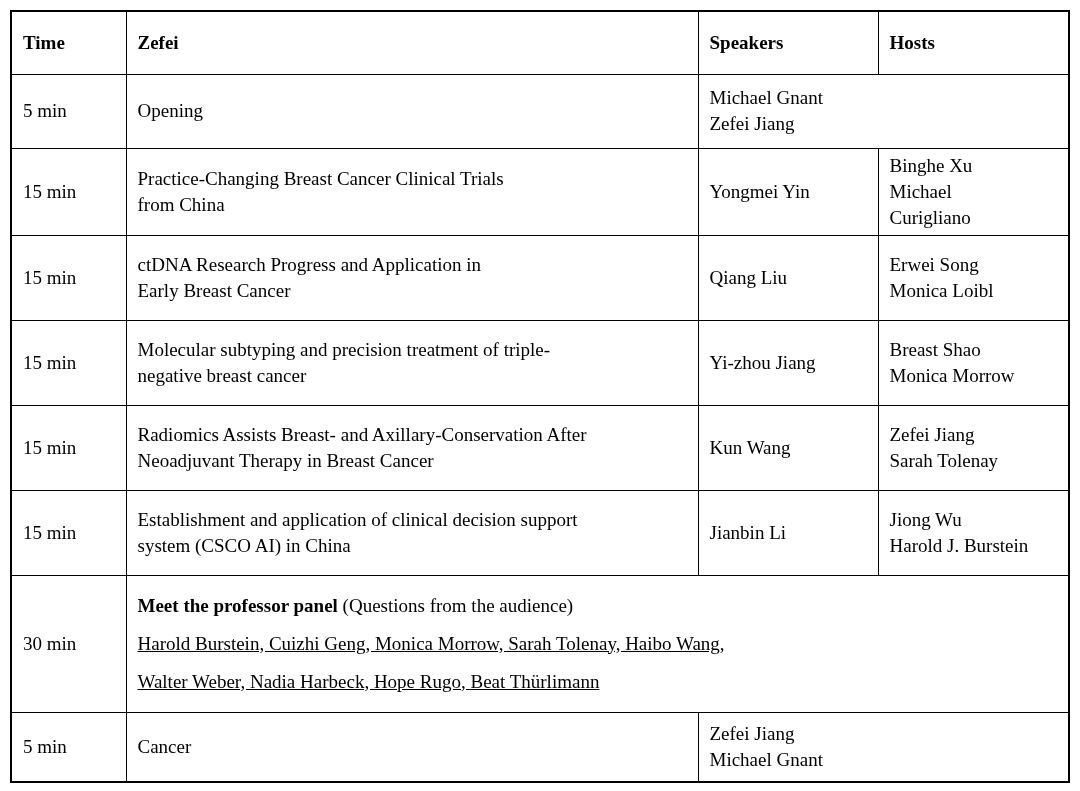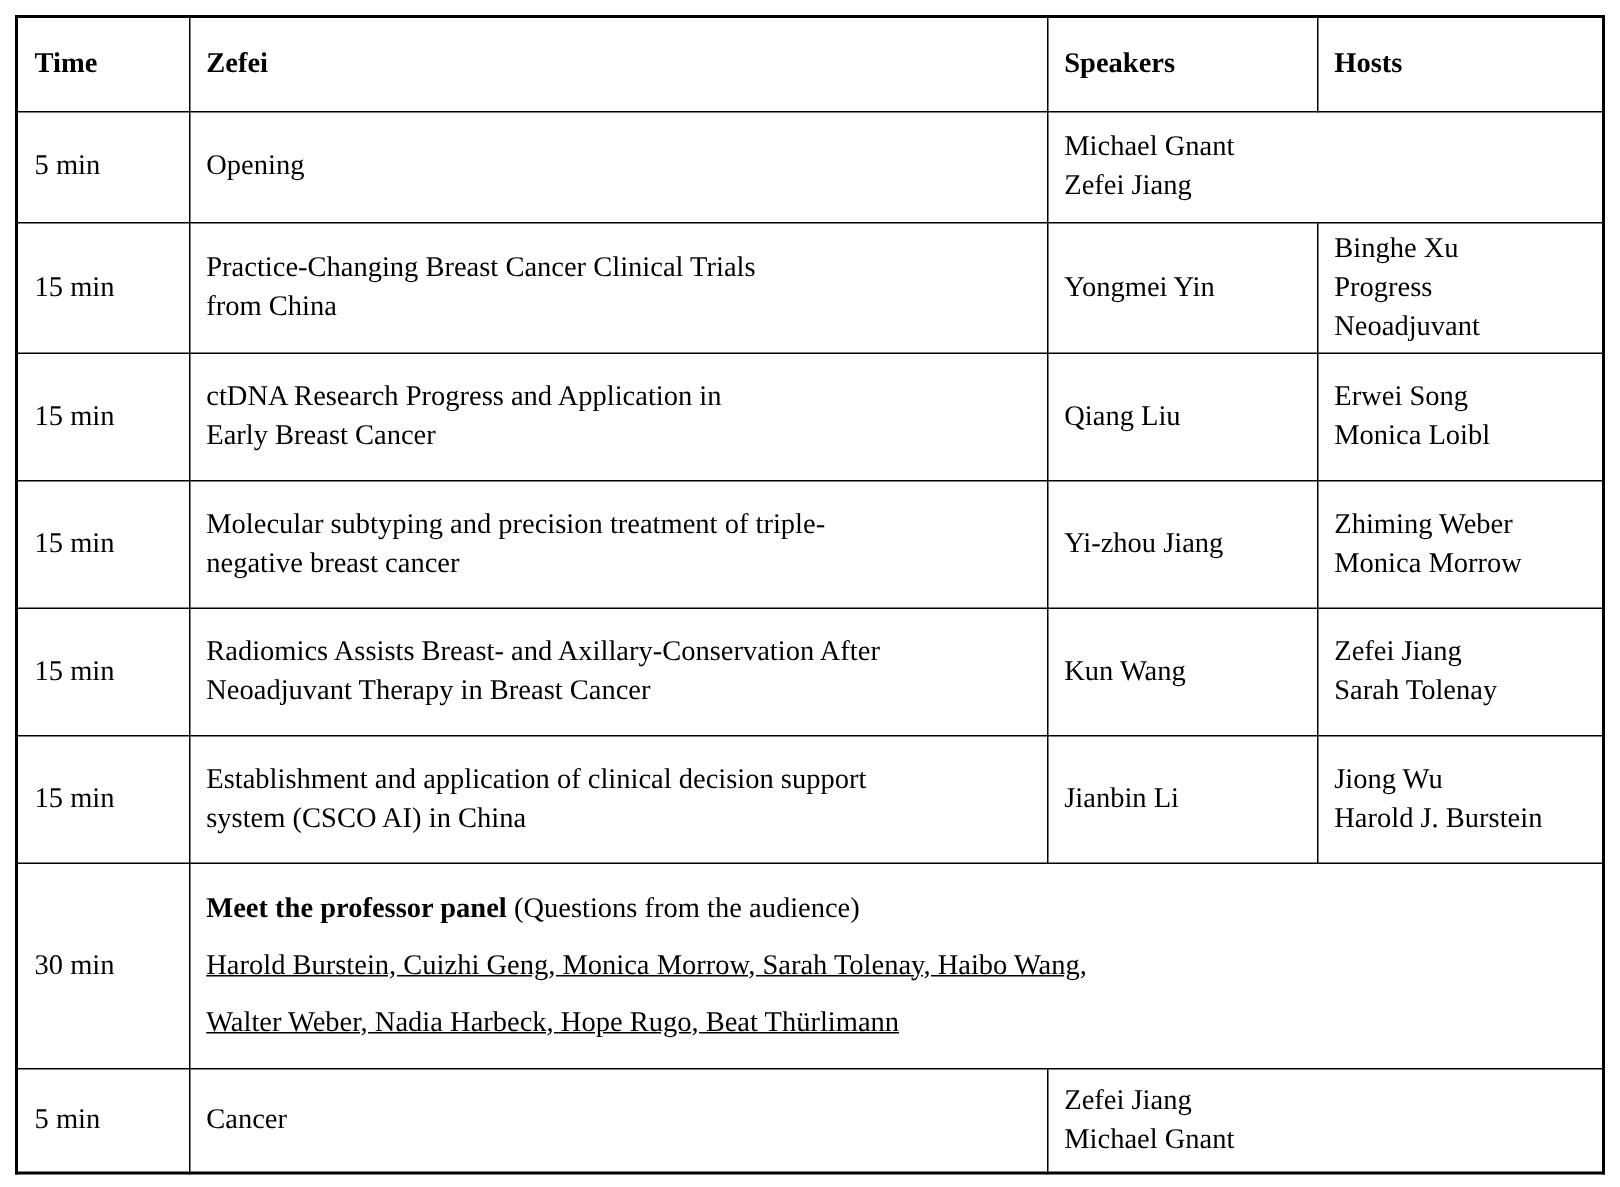--- a/index.html
+++ b/index.html
@@ -76,22 +76,22 @@
 
   <tr class="r-talk2">
     <td>15 min</td>
     <td>
       <span class="line">Practice-Changing Breast Cancer Clinical Trials</span>
       <span class="line">from China</span>
     </td>
     <td>Yongmei Yin</td>
     <td>
       <span class="line">Binghe Xu</span>
-      <span class="line">Progress</span>
-      <span class="line">Neoadjuvant</span>
+      <span class="line">Michael</span>
+      <span class="line">Curigliano</span>
     </td>
   </tr>
 
   <tr class="r-talk">
     <td>15 min</td>
     <td>
       <span class="line">ctDNA Research Progress and Application in</span>
       <span class="line">Early Breast Cancer</span>
     </td>
     <td>Qiang Liu</td>
@@ -102,21 +102,21 @@
   </tr>
 
   <tr class="r-talk">
     <td>15 min</td>
     <td>
       <span class="line">Molecular subtyping and precision treatment of triple-</span>
       <span class="line">negative breast cancer</span>
     </td>
     <td>Yi-zhou Jiang</td>
     <td>
-      <span class="line">Zhiming Weber</span>
+      <span class="line">Breast Shao</span>
       <span class="line">Monica Morrow</span>
     </td>
   </tr>
 
   <tr class="r-talk">
     <td>15 min</td>
     <td>
       <span class="line">Radiomics Assists Breast- and Axillary-Conservation After</span>
       <span class="line">Neoadjuvant Therapy in Breast Cancer</span>
     </td>

